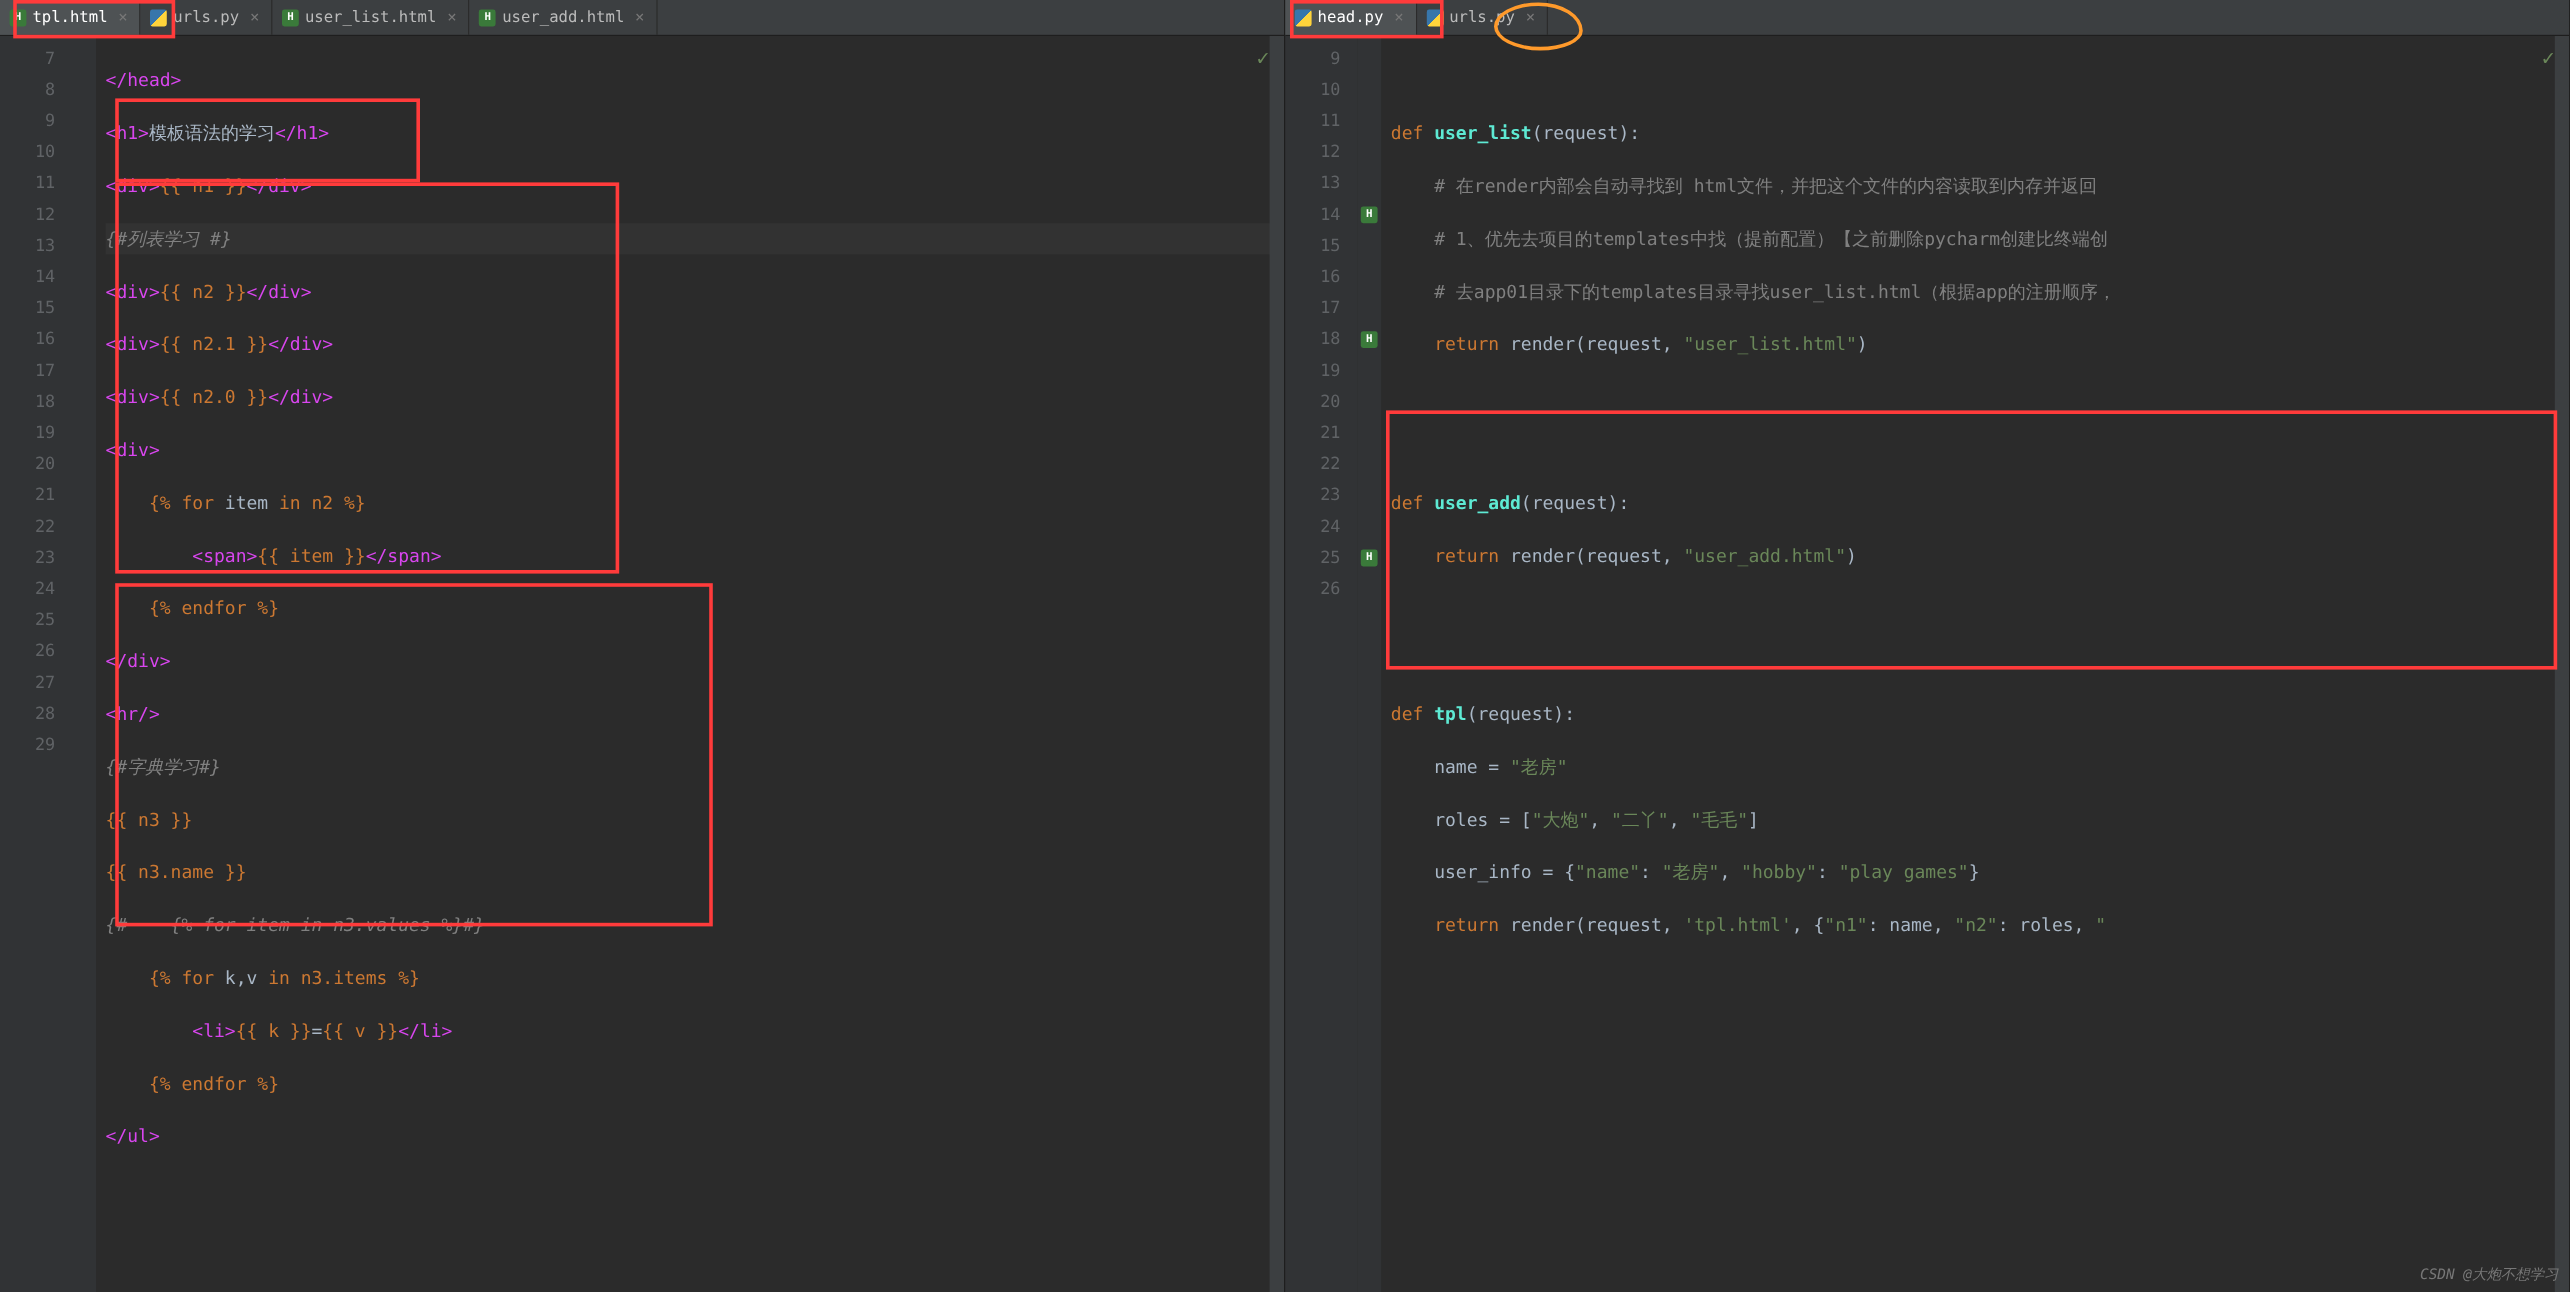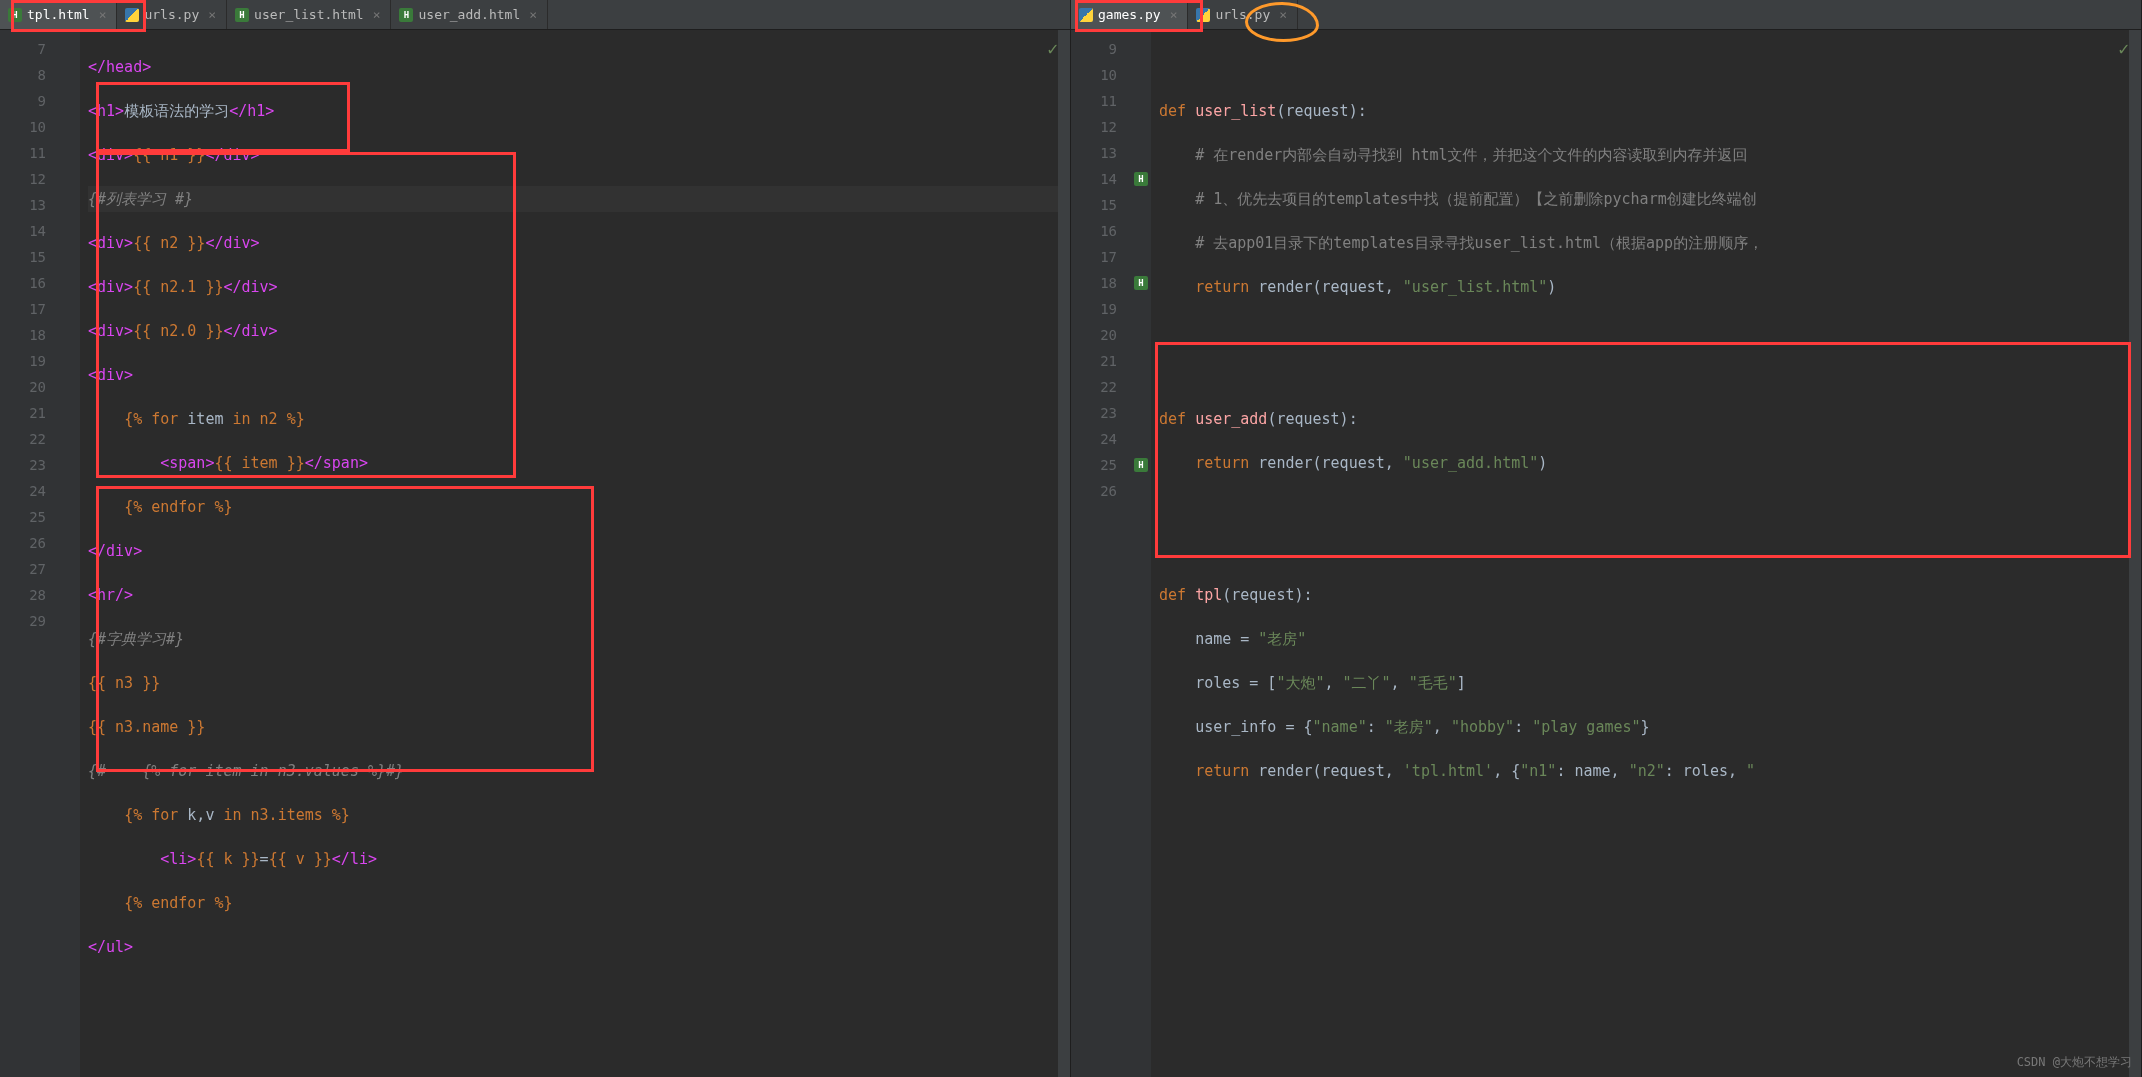--- a/index.html
+++ b/index.html
@@ -112,21 +112,21 @@
 }
 .current-line { background: #323232; }
 
 .tag { color: #d946ef; }
 .keyword { color: #cc7832; text-align: right; }
 .string { color: #6a8759; }
 .comment { color: #808080; text-align: right; }
 .dj-comment { color: #808080; font-style: italic; }
 .dj-tag { color: #cc7832; }
 .dj-var { color: #cc7832; }
-.fn-name { color: #fca5a5; }
+.fn-name { color: #5eead4; font-weight: bold; }
 
 .checkmark {
   position: absolute;
   top: 8px;
   right: 12px;
   color: #6a8759;
   font-size: 18px;
 }
 .scrollbar-track {
   position: absolute;
@@ -146,20 +146,21 @@
   border: 3px solid #ff9a2b;
   border-radius: 50% 50% 48% 52% / 50% 59% 41% 50%;
   pointer-events: none;
 }
 
 .watermark {
   position: fixed;
   bottom: 6px; right: 10px;
   color: #777;
   font-size: 12px;
+  font-style: italic;
 }
 </style>
 </head>
 <body>
 
 <div class="ide-container">
 
   <div class="pane">
     <div class="tabs">
       <div class="tab active">
@@ -260,21 +261,21 @@
         <span class="checkmark">✓</span>
         <div class="scrollbar-track"></div>
       </div>
     </div>
   </div>
 
   <div class="pane">
     <div class="tabs">
       <div class="tab active">
         <span class="file-icon py"></span>
-        <span>games.py</span>
+        <span>head.py</span>
         <span class="tab-close">×</span>
       </div>
       <div class="tab">
         <span class="file-icon py"></span>
         <span>urls.py</span>
         <span class="tab-close">×</span>
       </div>
     </div>
 
     <div class="editor">

